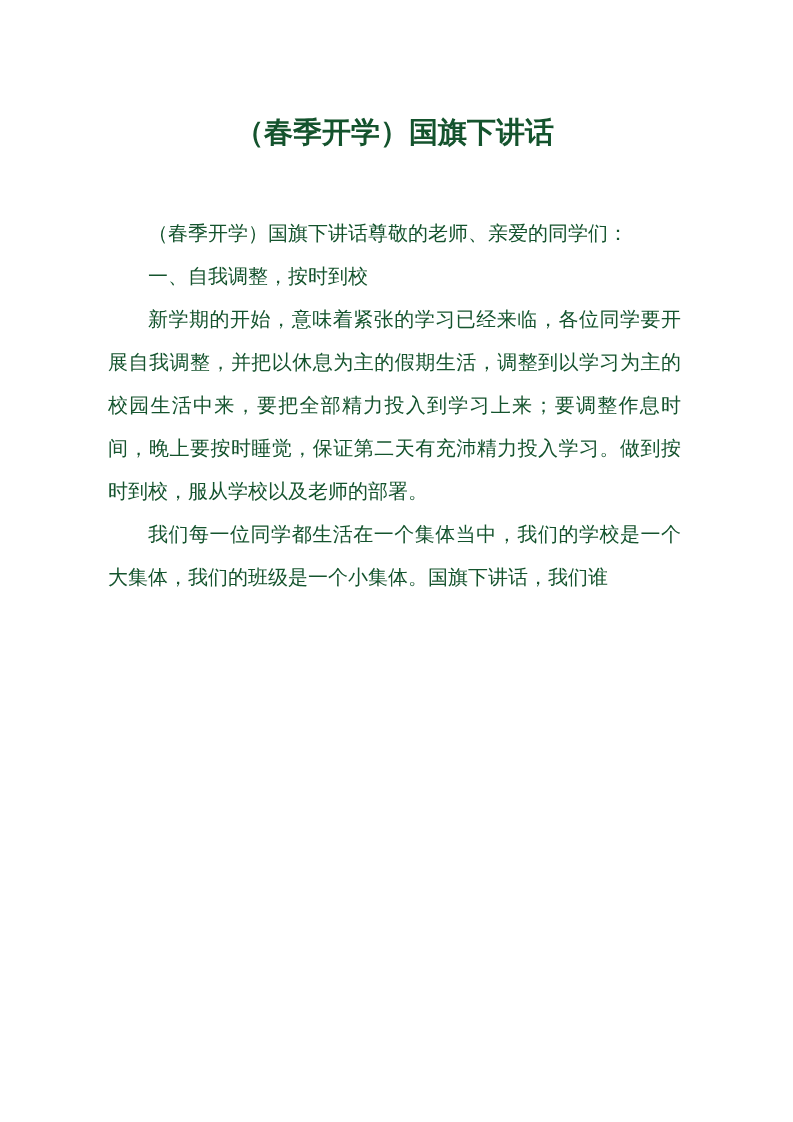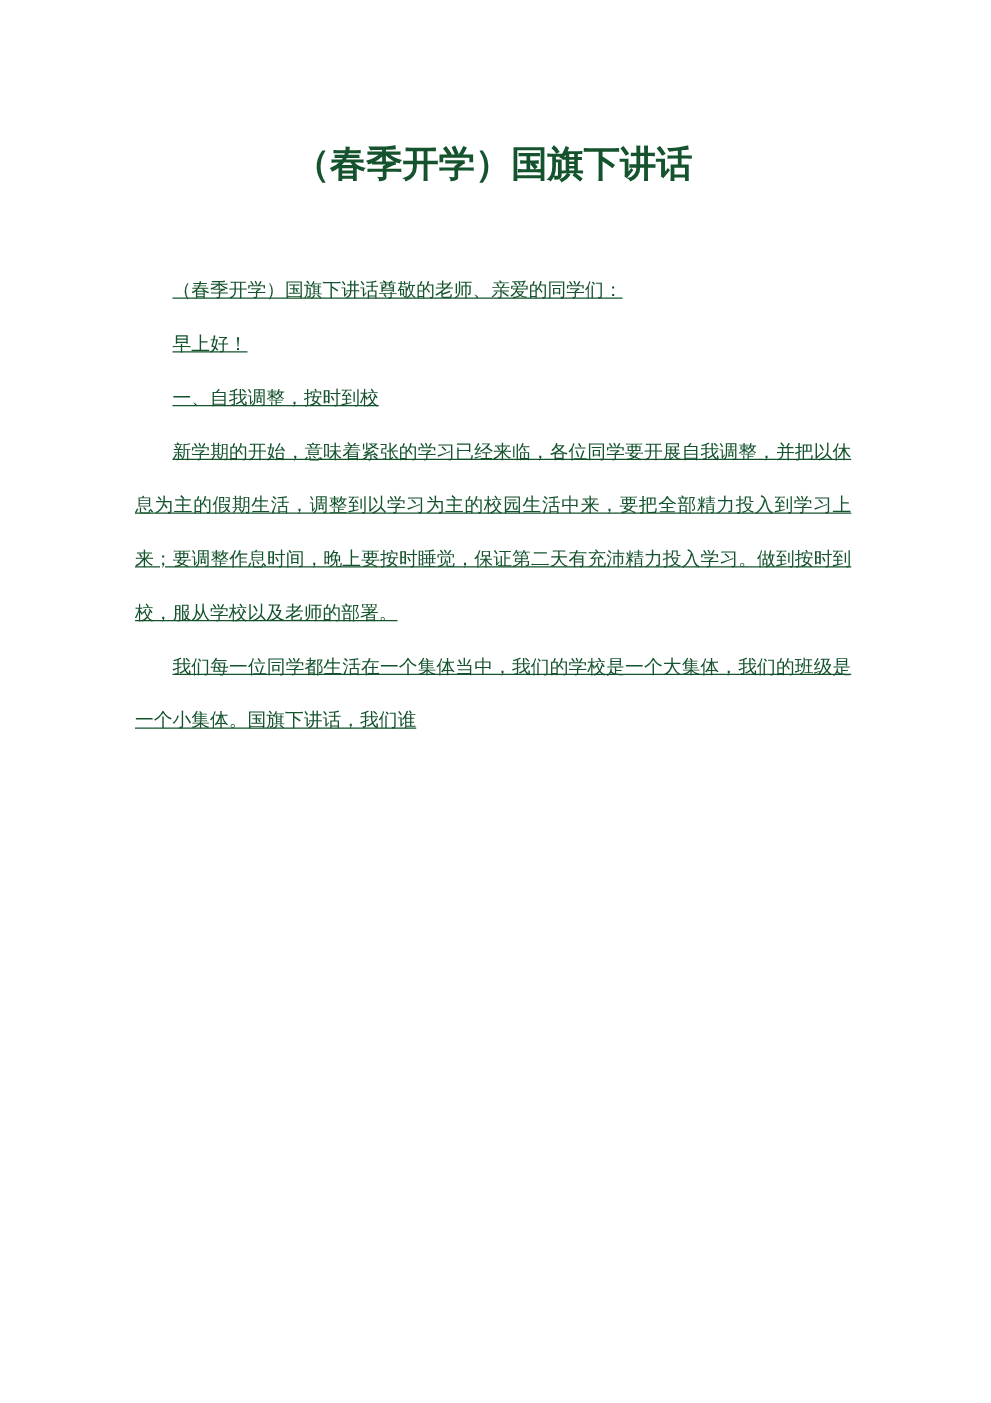--- a/index.html
+++ b/index.html
@@ -24,39 +24,37 @@
   .doc-title {
     font-size: 29px;
     line-height: 49px;
     font-weight: 700;
     text-align: center;
     margin: 0 0 55px 0;
     white-space: nowrap;
   }
   .doc p {
     margin: 0;
-    font-size: 15px;
+    font-size: 20px;
     line-height: 43px;
     text-indent: 2em;
     text-align: justify;
     word-break: break-all;
     overflow-wrap: break-word;
-    text-decoration: underline;
   }
 </style>
 </head>
 <body>
 
 <div class="page">
   <div class="doc">
     <h1 class="doc-title">（春季开学）国旗下讲话</h1>
 
     <p>（春季开学）国旗下讲话尊敬的老师、亲爱的同学们：</p>
 
-    <p>早上好！</p>
 
 
     <p>一、自我调整，按时到校</p>
 
     <p>新学期的开始，意味着紧张的学习已经来临，各位同学要开展自我调整，并把以休息为主的假期生活，调整到以学习为主的校园生活中来，要把全部精力投入到学习上来；要调整作息时间，晚上要按时睡觉，保证第二天有充沛精力投入学习。做到按时到校，服从学校以及老师的部署。</p>
 
 
     <p>我们每一位同学都生活在一个集体当中，我们的学校是一个大集体，我们的班级是一个小集体。国旗下讲话，我们谁</p>
   </div>
 </div>

